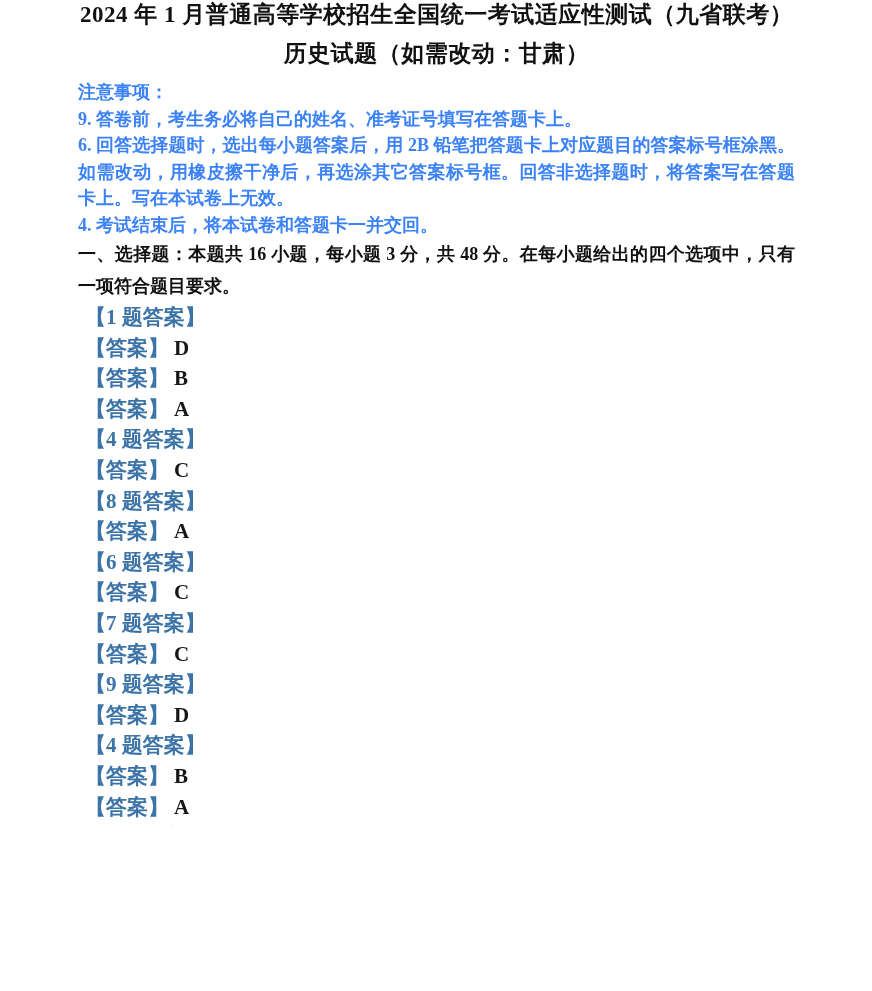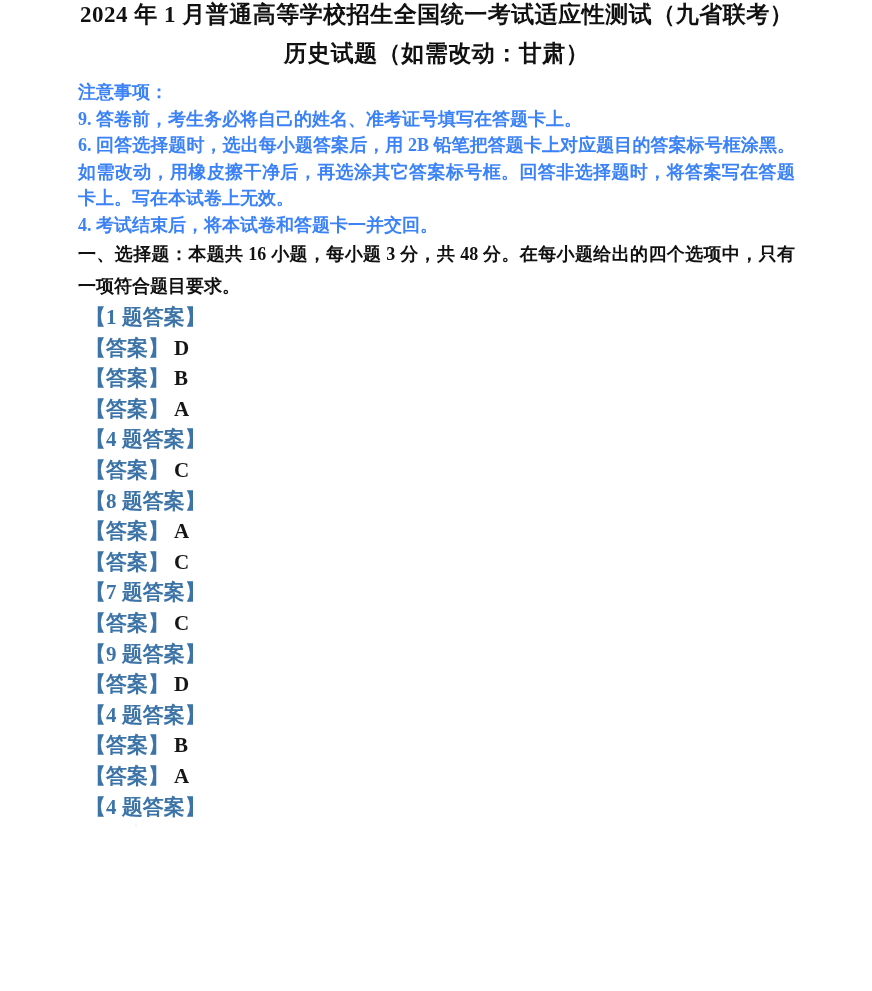--- a/index.html
+++ b/index.html
@@ -125,20 +125,23 @@
       <div class="ans-line">
         <span class="blue">【8 题答案】</span>
       </div>
       <div class="ans-line">
         <span class="blue">【答案】</span><span class="letter">A</span>
       </div>
     </div>
 
     <div class="answer-item">
       <div class="ans-line">
+        <span class="blue">【6 题答案】</span>
+      </div>
+      <div class="ans-line">
         <span class="blue">【答案】</span><span class="letter">C</span>
       </div>
     </div>
 
     <div class="answer-item">
       <div class="ans-line">
         <span class="blue">【7 题答案】</span>
       </div>
       <div class="ans-line">
         <span class="blue">【答案】</span><span class="letter">C</span>

